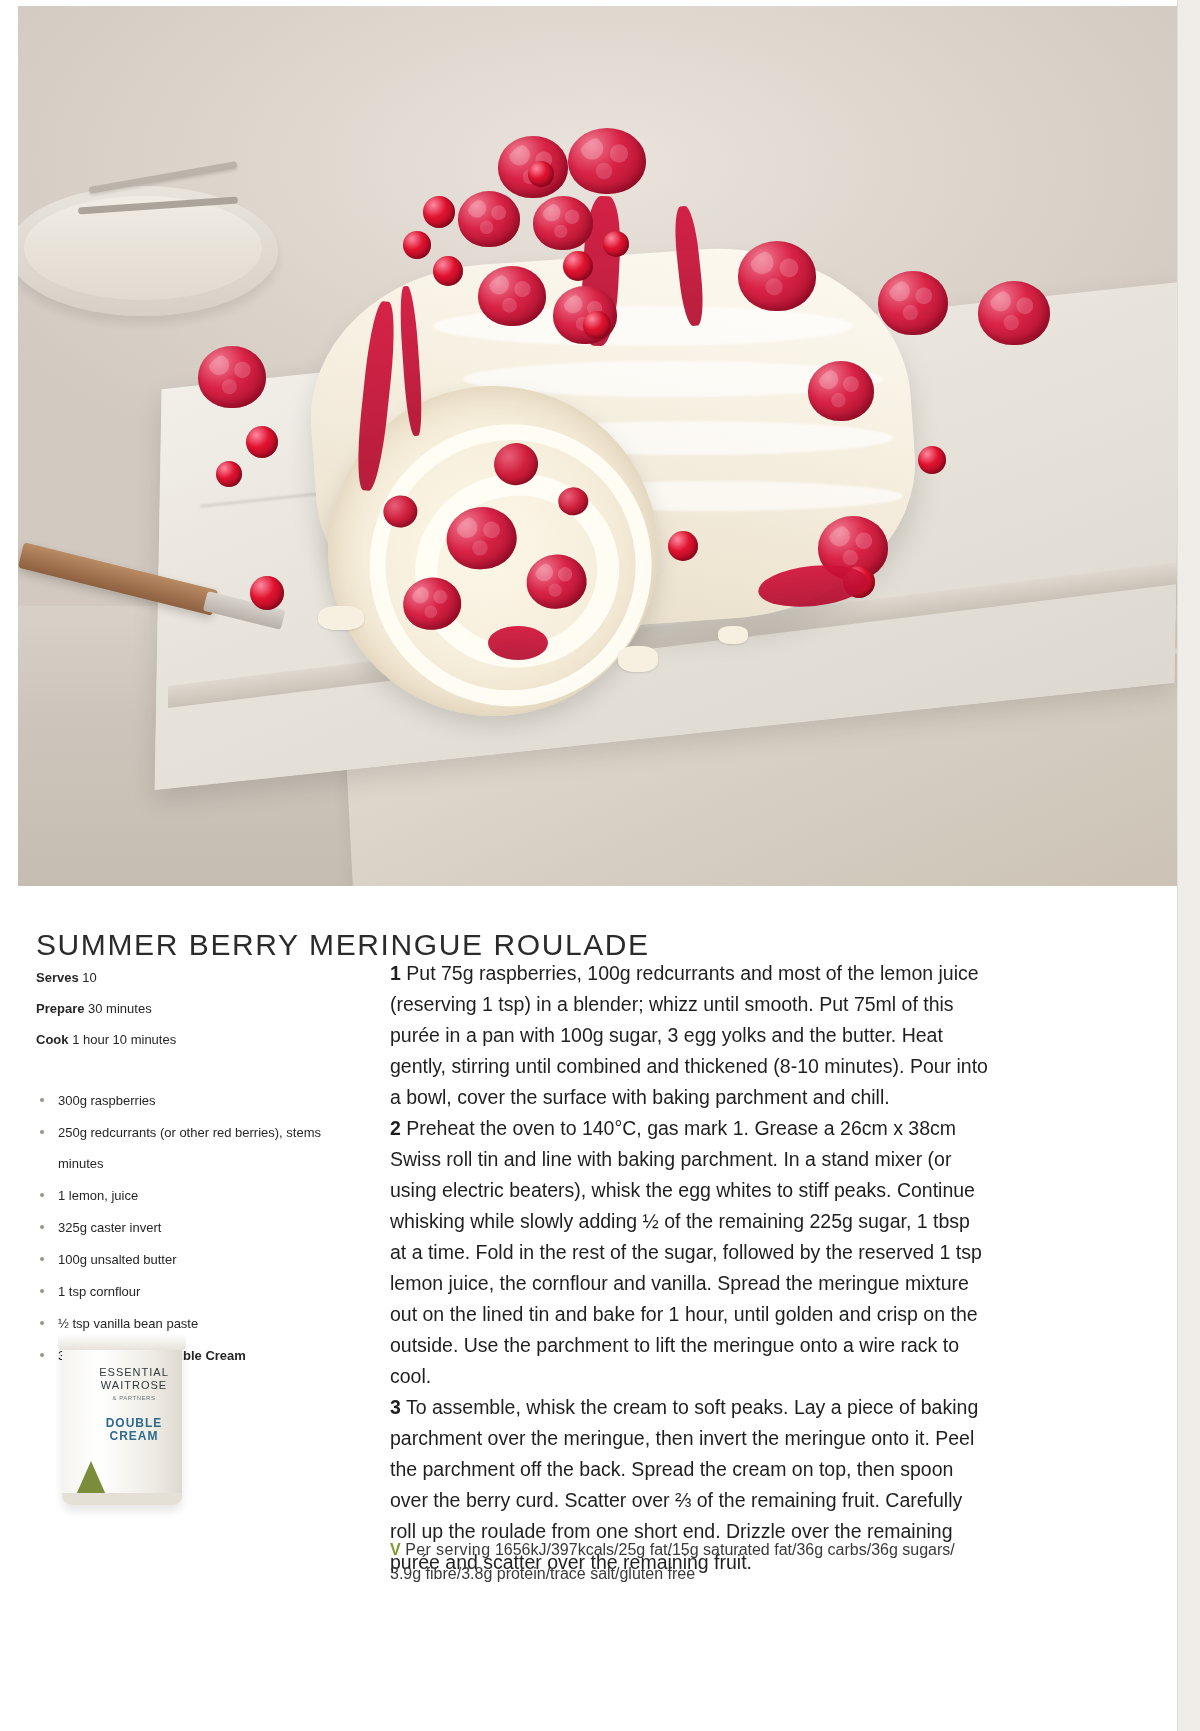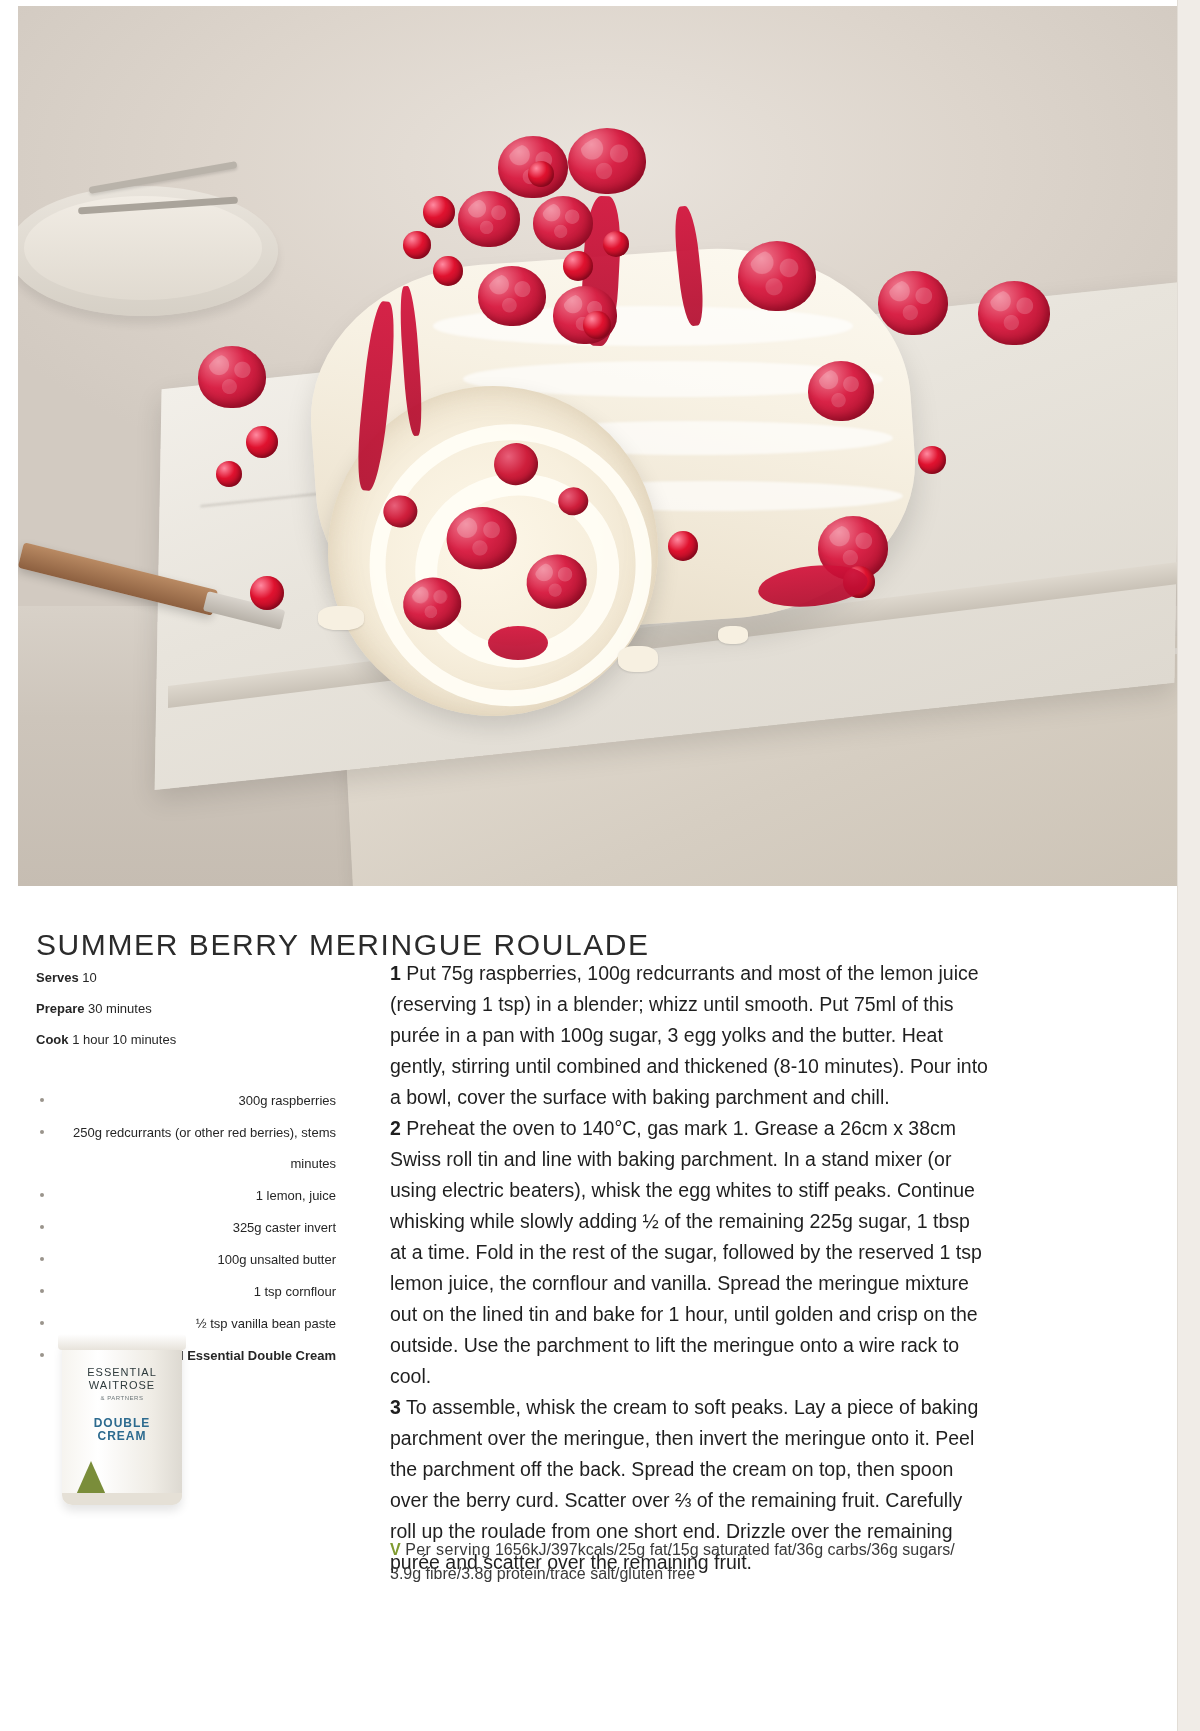--- a/index.html
+++ b/index.html
@@ -300,21 +300,20 @@
     line-height: 31px;
     color: #262626;
   }
   .meta-line b {
     font-weight: bold;
   }
   .ingredients {
     margin: 30px 0 0 0;
     padding: 0;
     list-style: none;
-    text-align: right;
   }
   .ingredients li {
     position: relative;
     padding-left: 22px;
     margin-bottom: 1px;
   }
   .ingredients li .dot {
     position: absolute;
     left: 4px;
     top: 13px;
@@ -344,21 +343,21 @@
   }
   .pot-lid {
     position: absolute;
     left: -4px; top: -6px;
     width: 128px; height: 16px;
     background: linear-gradient(180deg,#ffffff,#e7e3db);
     border-radius: 4px;
   }
   .pot-text {
     position: absolute;
-    left: 0; top: 26px;
+    left: 12px; top: 26px;
     width: 120px;
     text-align: center;
     font-size: 11px;
     letter-spacing: 1px;
     color: #2e3a3c;
     line-height: 13px;
   }
   .pot-text .small { font-size: 6px; letter-spacing: .5px; color:#6b7578; }
   .pot-text .blue { color: #2d6b8f; font-weight: bold; font-size: 12px; }
   .pot-green {

